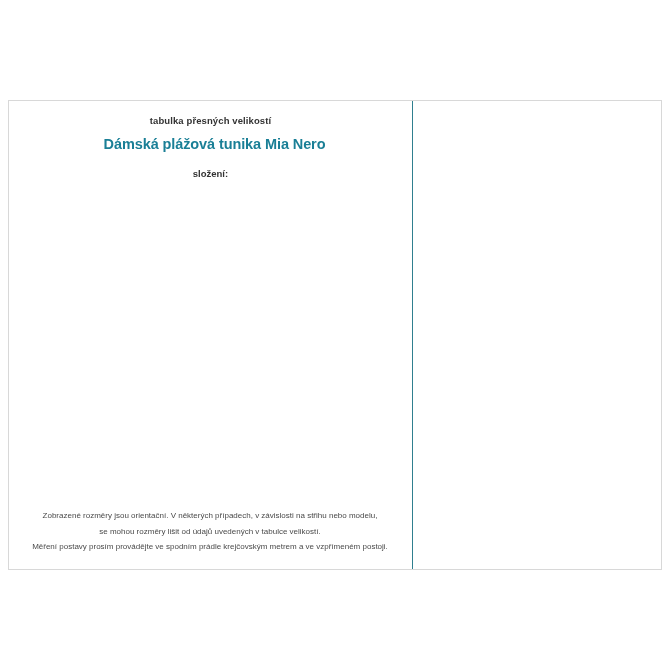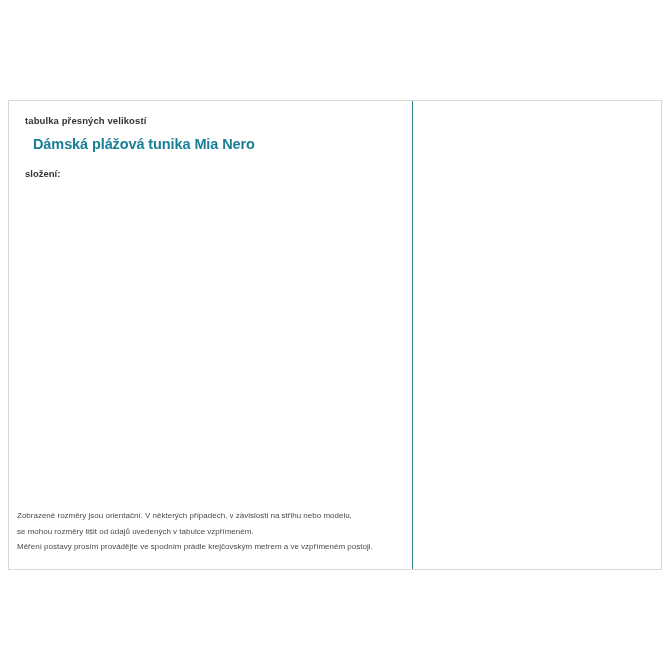--- a/index.html
+++ b/index.html
@@ -34,20 +34,21 @@
     display: flex;
     flex-direction: row;
   }
 
   .left-col {
     position: relative;
     width: 404px;
     box-sizing: border-box;
     padding: 14px 16px 0 16px;
     border-right: 1px solid #2f7f8f;
+    text-align: center;
   }
 
   .right-col {
     position: relative;
     flex: 1;
     box-sizing: border-box;
     padding: 14px 14px 0 14px;
   }
 
   .kicker {
@@ -87,21 +88,21 @@
     background: #eef0f1;
     width: 100px;
   }
   .comp-table td.value {
     background: #ffffff;
     padding-left: 12px;
   }
 
   .notes {
     position: absolute;
-    left: 8px;
+    left: 16px;
     bottom: 12px;
     width: 370px;
   }
   .notes p {
     margin: 0 0 4px 0;
     font-size: 8px;
     color: #4a4a4a;
     line-height: 1.45;
   }
 
@@ -124,20 +125,20 @@
   <div class="content">
 
     <div class="left-col">
       <p class="kicker">tabulka přesných velikostí</p>
       <h1 class="product-title">Dámská plážová tunika Mia Nero</h1>
       <p class="composition-label">složení:</p>
 
 
       <div class="notes">
         <p>Zobrazené rozměry jsou orientační. V některých případech, v závislosti na střihu nebo modelu,</p>
-        <p>se mohou rozměry lišit od údajů uvedených v tabulce vzpřímeném.</p>
+        <p>se mohou rozměry lišit od údajů uvedených v tabulce velikostí.</p>
         <p>Měření postavy prosím provádějte ve spodním prádle krejčovským metrem a ve vzpřímeném postoji.</p>
       </div>
     </div>
 
 
   </div>
 </div>
 
 </body></html>

